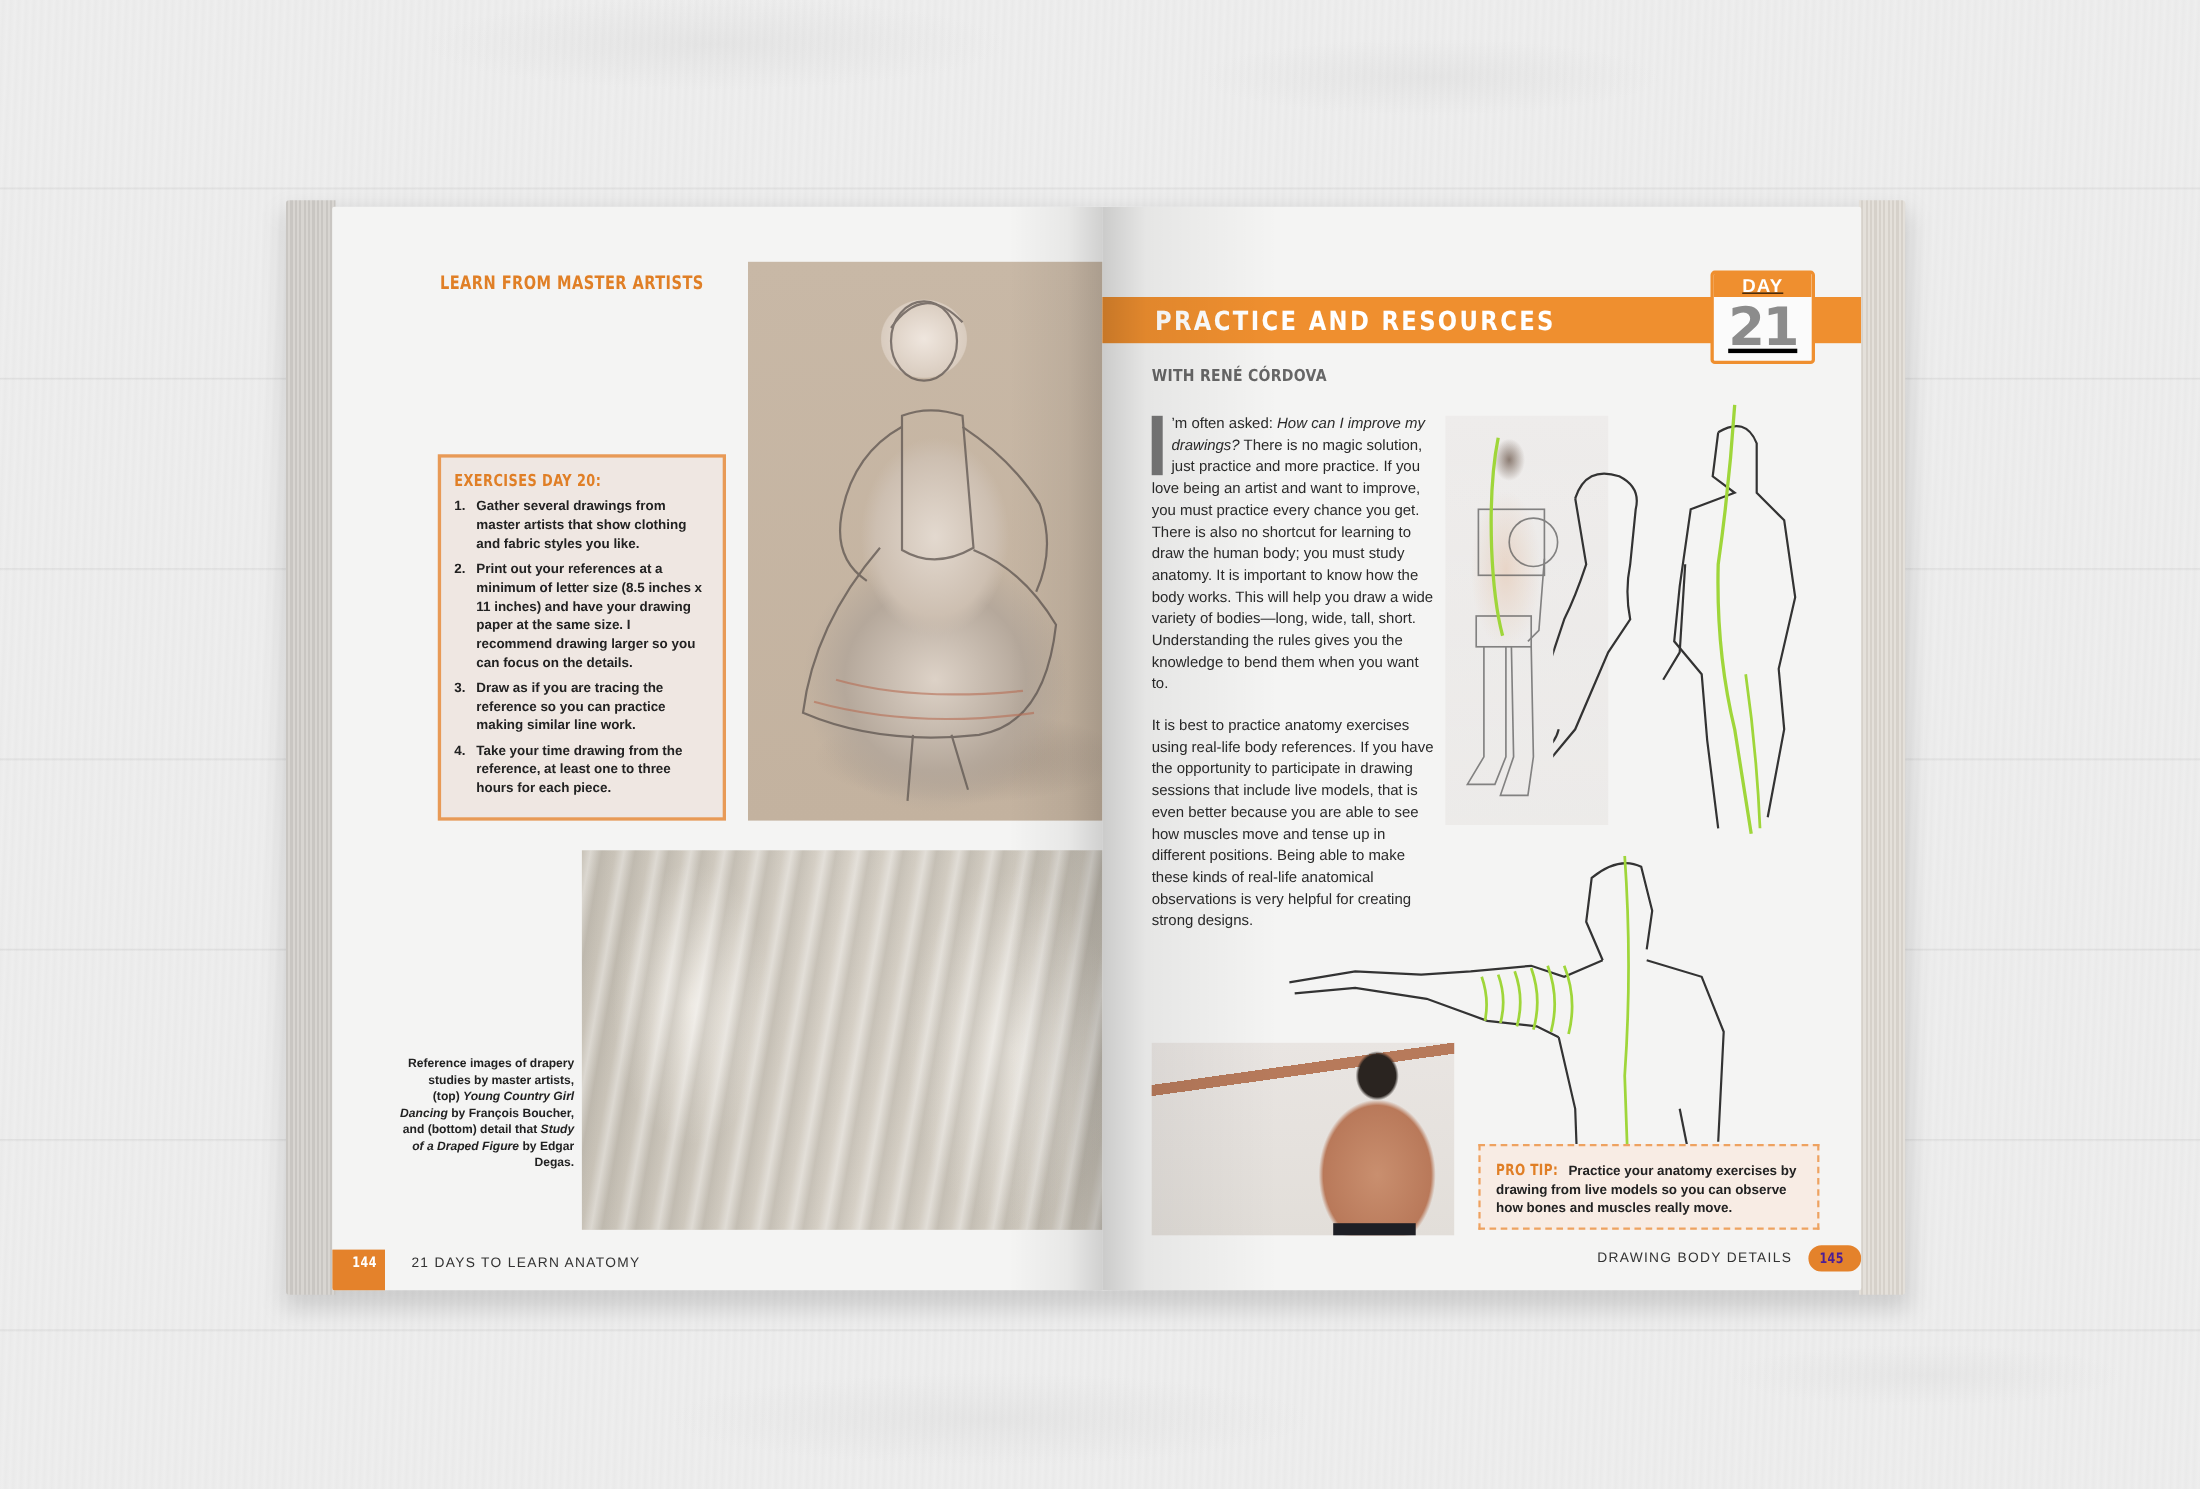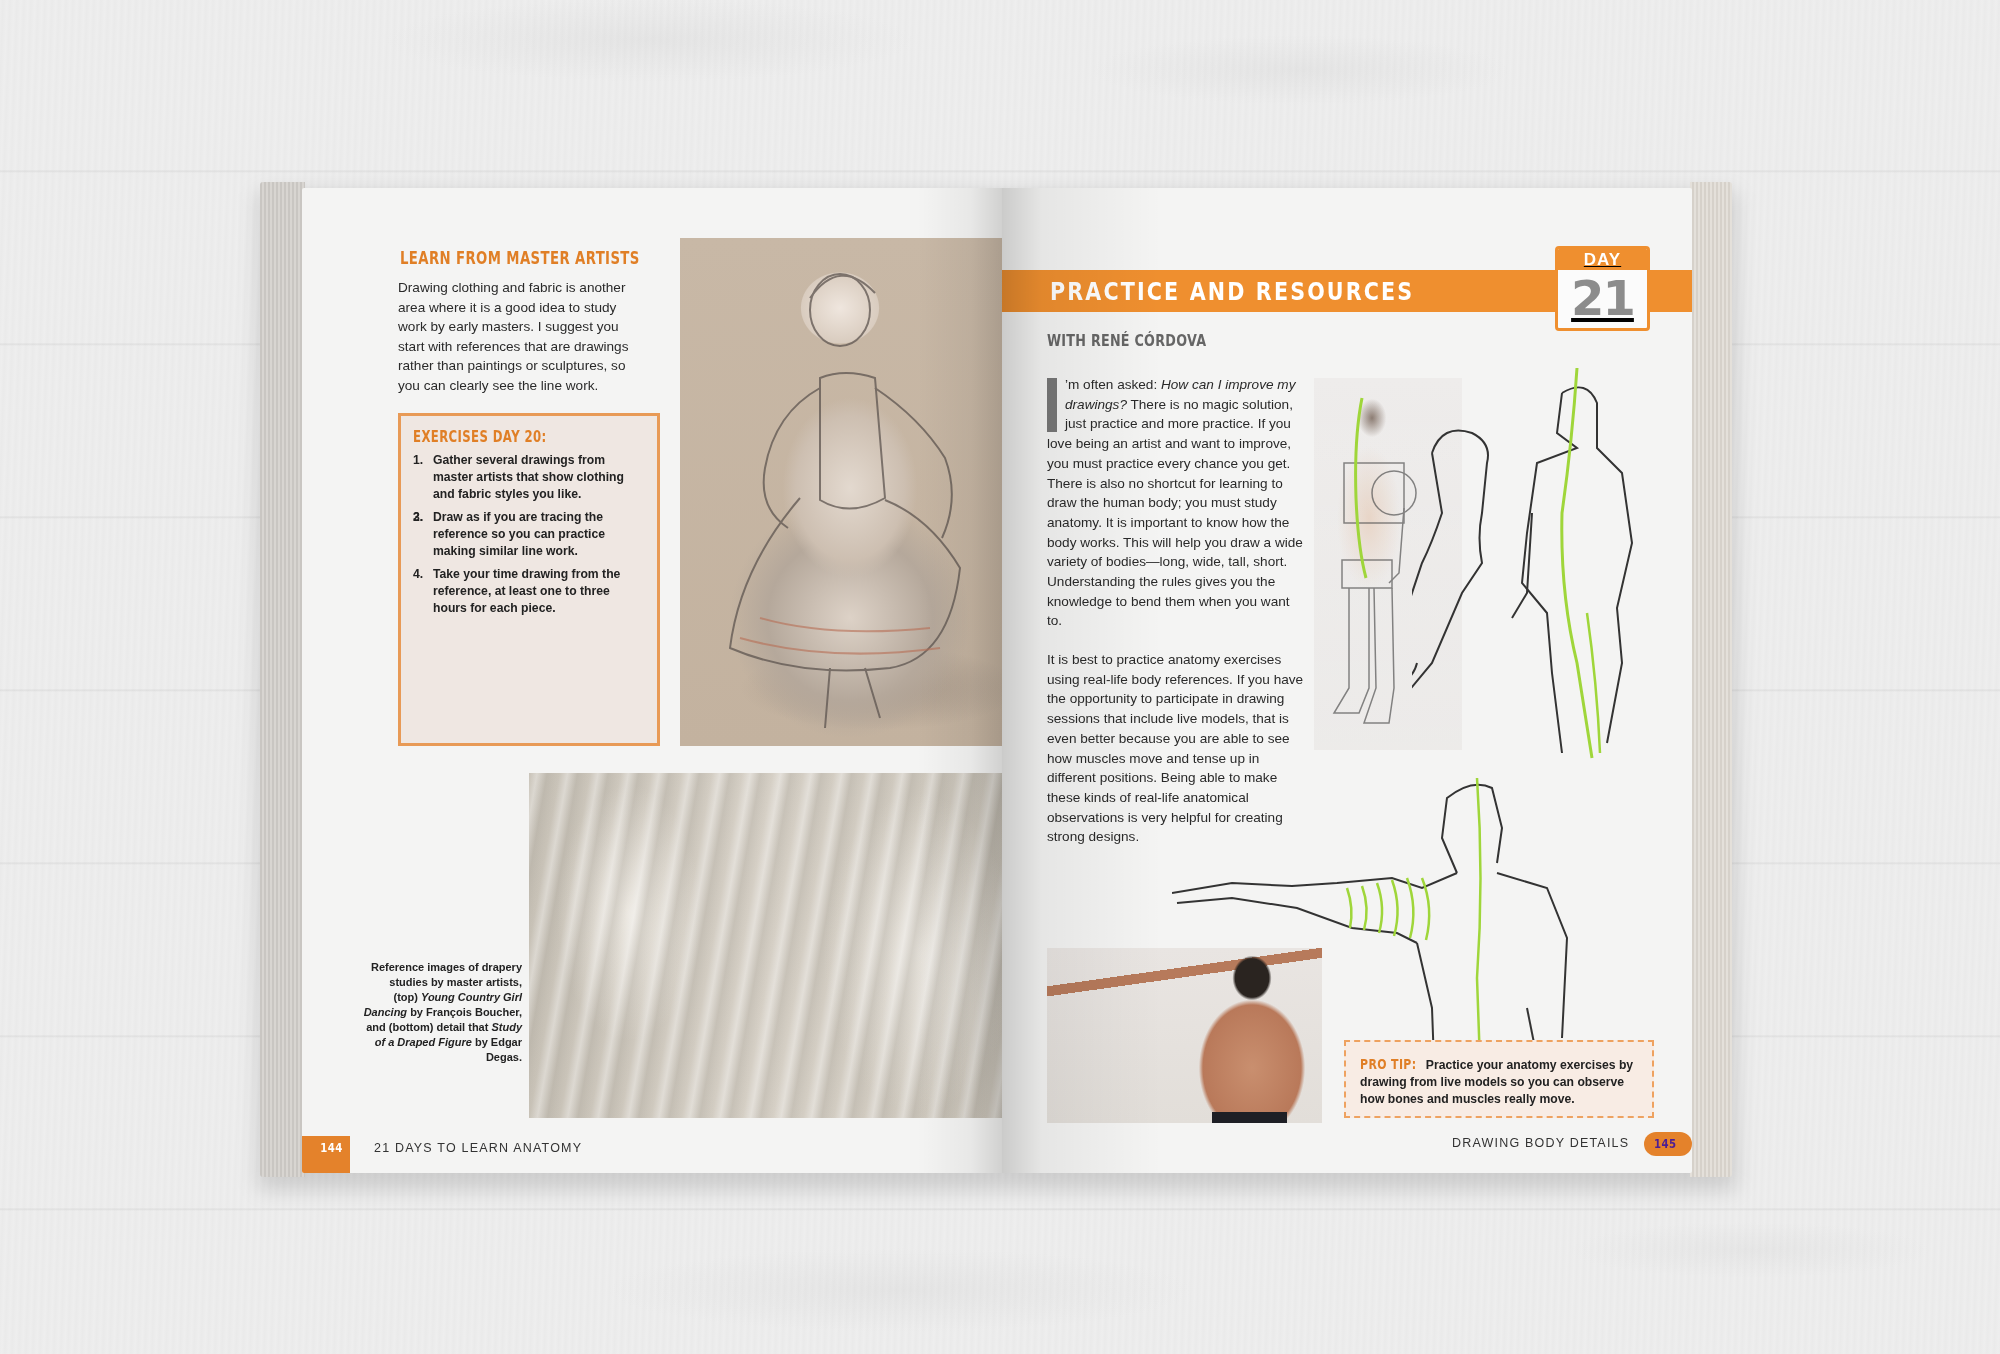--- a/index.html
+++ b/index.html
@@ -179,29 +179,28 @@
 
 <div class="book">
   <div class="book-shadow"></div>
   <div class="page-stack-left"></div>
   <div class="page-stack-right"></div>
 
   <div class="page left">
     <div class="lp-heading">
       <span class="cond">LEARN FROM MASTER ARTISTS</span>
     </div>
-    <p class="lp-intro">Drawing clothing and fabric is another area where it is a good idea to study work by early masters. I suggest you start with references that are drawings rather than paintings or sculptures, so you can clearly see the line work.</p>
 
     <div class="ex-box">
       <div class="ex-title">
         <span class="cond">EXERCISES DAY 20:</span>
       </div>
       <ol class="ex-list">
         <li><span class="num">1.</span><span>Gather several drawings from master artists that show clothing and fabric styles you like.</span></li>
-        <li><span class="num">2.</span></li>
+        <li><span class="num">2.</span><span>Print out your references at a minimum of letter size (8.5 inches x 11 inches) and have your drawing paper at the same size. I recommend drawing larger so you can focus on the details.</span></li>
         <li><span class="num">3.</span><span>Draw as if you are tracing the reference so you can practice making similar line work.</span></li>
         <li><span class="num">4.</span><span>Take your time drawing from the reference, at least one to three hours for each piece.</span></li>
       </ol>
     </div>
 
     <div class="img-boucher" title="Young Country Girl Dancing drawing">
       <svg class="sketch-svg" width="328" height="508" viewBox="0 0 328 508" style="left:0;top:0">
         <g fill="none" stroke="#5e5550" stroke-width="2" opacity="0.75">
           <ellipse cx="160" cy="72" rx="30" ry="36"></ellipse>
           <path d="M130 60 Q160 18 195 55"></path>

